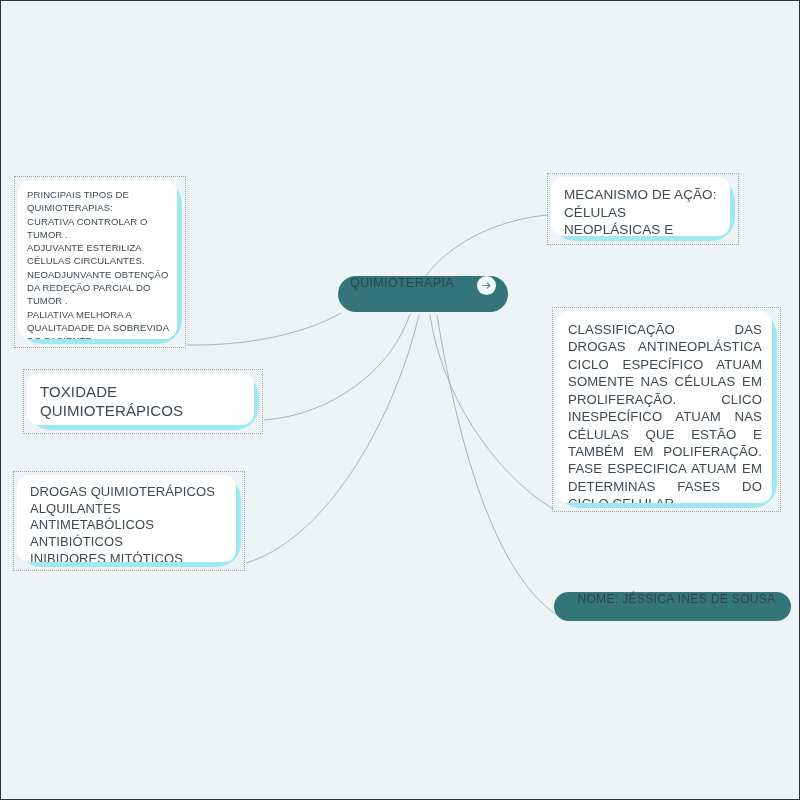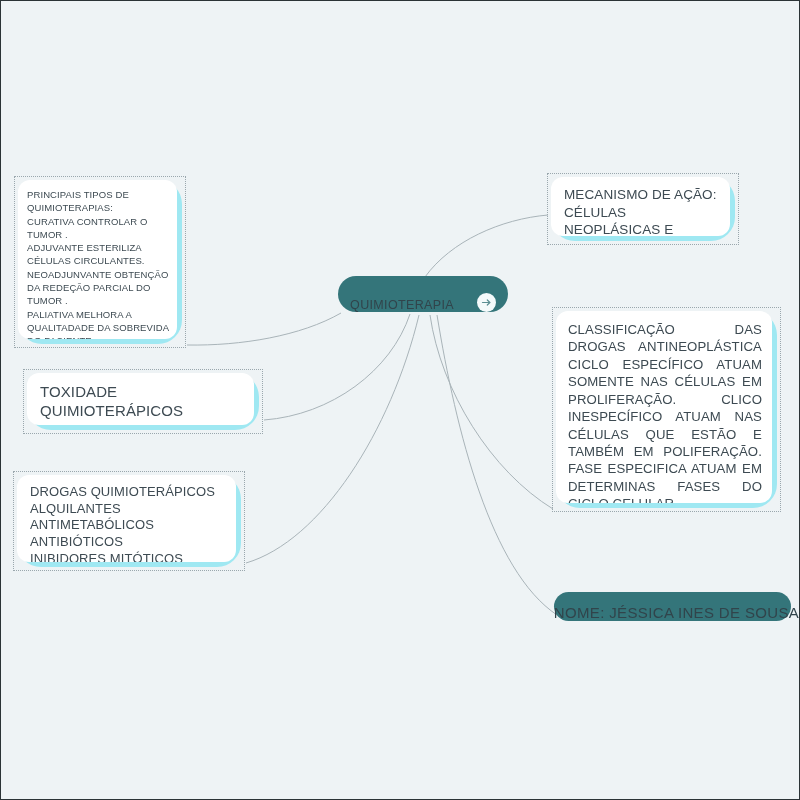--- a/index.html
+++ b/index.html
@@ -91,21 +91,21 @@
   #card-classificacao .topic-face { padding: 10px 10px 6px 12px; }
   #card-classificacao .topic-text { font-size: 13.2px; line-height: 1.32; text-align: justify; }
 
   
   .pill {
     position: absolute;
     box-sizing: border-box;
     background: #34757a;
     border-radius: 999px;
     display: flex;
-    align-items: flex-end;
+    align-items: flex-start;
     justify-content: center;
     gap: 23px;
     color: #2f3f45;
   }
   .pill-label {
     font-size: 13px;
     letter-spacing: .35px;
     color: #31444b;
     white-space: nowrap;
   }
@@ -129,21 +129,21 @@
     flex: 0 0 auto;
   }
   .arrow-badge svg { display: block; }
 
   #node-nome {
     left: 553px;
     top: 591px;
     width: 237px;
     height: 29px;
   }
-  #node-nome .pill-label { font-size: 15px; padding-left: 8px; }
+  #node-nome .pill-label { font-size: 12px; padding-left: 8px; }
 </style>
 </head>
 <body>
 
 <div id="canvas">
 
   <svg id="connectors" viewBox="0 0 800 800" width="800" height="800">
     <path d="M 340 312 C 300 335, 240 345, 186 344"></path>
     <path d="M 409 313 C 390 370, 330 414, 263 419"></path>
     <path d="M 418 314 C 390 430, 320 540, 245 562"></path>

